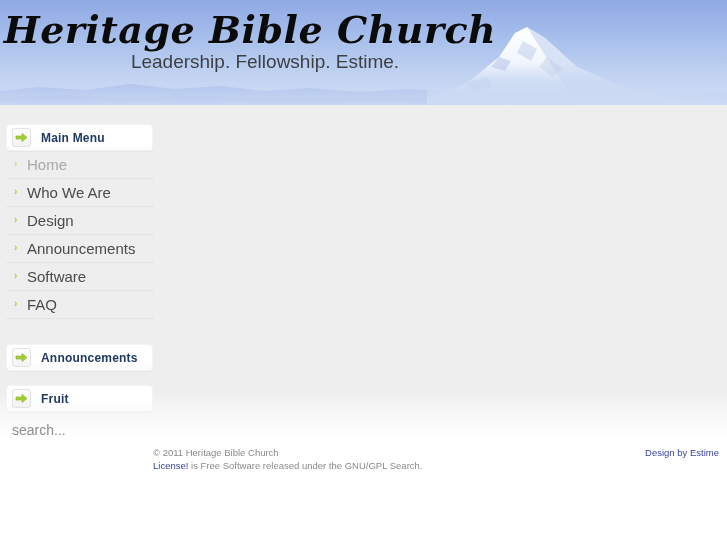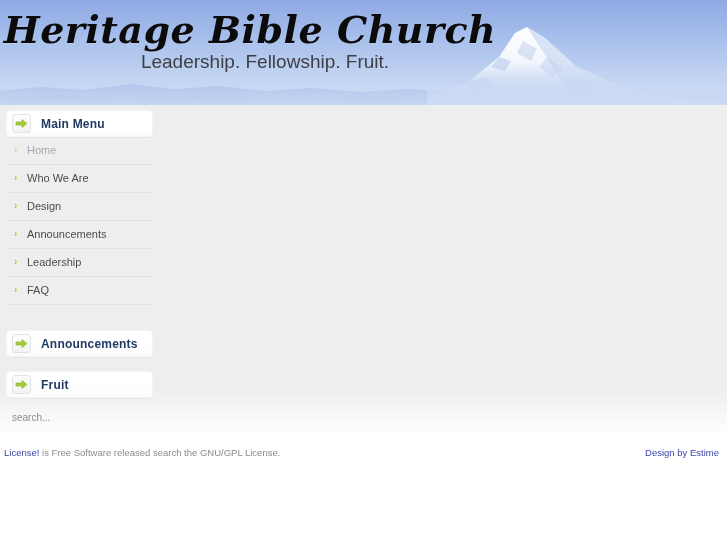--- a/index.html
+++ b/index.html
@@ -80,21 +80,21 @@
   .content-area {
     position: relative;
     width: 727px;
     height: 332px;
     background:
       linear-gradient(to bottom, rgba(255,255,255,0) 86%, rgba(255,255,255,0.75) 96%, rgba(255,255,255,1) 100%),
       #eeeeee;
   }
   .content-inner {
     position: relative;
-    padding: 5px 0 0 6px;
+    padding: 19px 0 0 6px;
     width: 727px;
   }
 
   
   .sidebar {
     width: 147px;
     float: left;
   }
   .module { margin-bottom: 8px; }
 
@@ -132,21 +132,21 @@
   
   .menu { list-style: none; margin: 0; padding: 0; }
   .menu li {
     position: relative;
     border-bottom: 1px dotted #d6d6d6;
   }
   .menu li:first-child { border-top: none; }
   .menu a {
     display: block;
     padding: 5px 4px 5px 21px;
-    font-size: 11px;
+    font-size: 15px;
     line-height: 17px;
     color: #4b4b4b;
     text-decoration: none;
     white-space: nowrap;
   }
   .menu li.active a { color: #a9a9a9; }
   .menu .chev {
     position: absolute;
     left: 8px; top: 7px;
     font-size: 10px;
@@ -157,21 +157,21 @@
   .menu li.active .chev { color: #c6dd8a; }
 
   
   .search-wrap { padding: 9px 4px 2px 6px; }
   .search-input {
     width: 120px;
     border: none;
     outline: none;
     background: transparent;
     font-family: "Liberation Sans", sans-serif;
-    font-size: 10px;
+    font-size: 14px;
     color: #8d8d8d;
     padding: 0;
   }
   .search-input::placeholder { color: #8d8d8d; }
 
   
   .main-col {
     margin-left: 153px;
     min-height: 300px;
   }
@@ -240,21 +240,21 @@
       <path d="M120,52 L136,64 L126,72 L112,62 Z" fill="#bccbe9" opacity="0.4"></path>
       <path d="M40,78 L60,72 L66,82 L44,86 Z" fill="#c4d2ee" opacity="0.5"></path>
 
       <rect x="0" y="86" width="300" height="14" fill="#cfdcf4" opacity="0.75"></rect>
     </svg>
 
     <div class="banner-sky-haze"></div>
 
     <div class="banner-logo-wrap">
       <div class="site-title">Heritage Bible Church</div>
-      <div class="site-tagline">Leadership. Fellowship. Fruit.</div>
+      <div class="site-tagline">Leadership. Fellowship. Estime.</div>
     </div>
   </div>
 
   <div class="content-area">
     <div class="content-inner">
 
       <div class="sidebar">
 
         <div class="module">
           <div class="module-head">
@@ -278,21 +278,21 @@
             <li>
               <span class="chev">›</span>
               <a href="#">Design</a>
             </li>
             <li>
               <span class="chev">›</span>
               <a href="#">Announcements</a>
             </li>
             <li>
               <span class="chev">›</span>
-              <a href="#">Leadership</a>
+              <a href="#">Software</a>
             </li>
             <li>
               <span class="chev">›</span>
               <a href="#">FAQ</a>
             </li>
           </ul>
         </div>
 
         <div class="module" style="margin-top:25px;">
           <div class="module-head">
@@ -324,18 +324,19 @@
       <div class="main-col"></div>
       <div class="clear"></div>
     </div>
   </div>
 
   <div class="footer">
     <div class="footer-right">
       <a href="#">Design by Estime</a>
     </div>
     <div class="footer-left">
-      <div class="footer-line"><a href="#">License!</a><span> is Free Software released search the GNU/GPL License.</span></div>
+      <div class="footer-line">© 2011 Heritage Bible Church</div>
+      <div class="footer-line"><a href="#">License!</a><span> is Free Software released under the GNU/GPL Search.</span></div>
     </div>
     <div class="clear"></div>
   </div>
 
 </div>
 
 </body></html>

